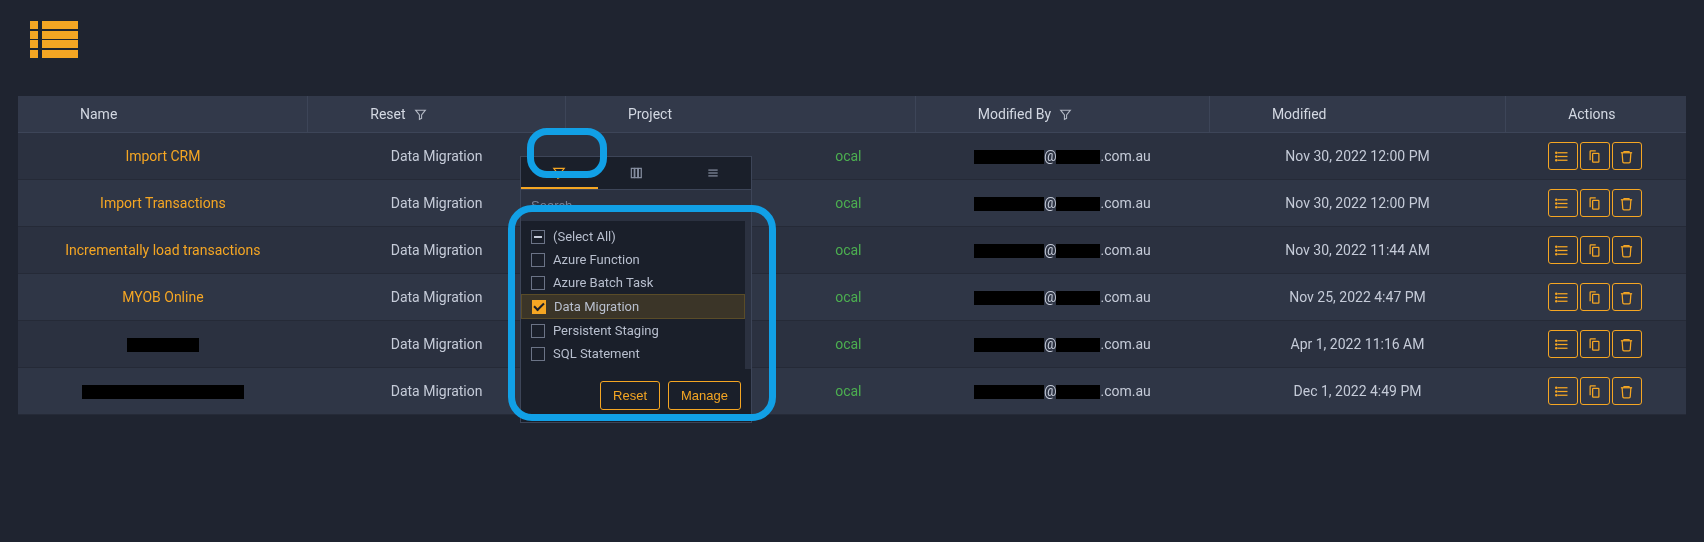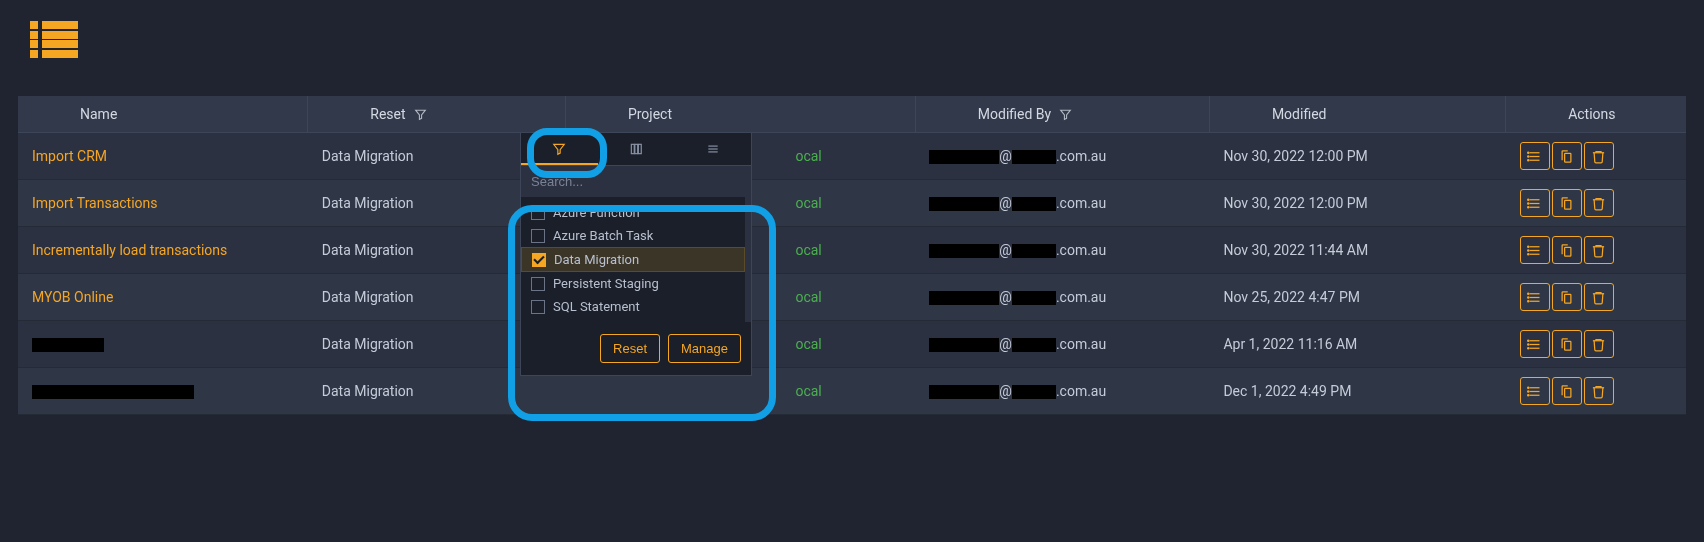--- a/index.html
+++ b/index.html
@@ -96,20 +96,21 @@
     border-bottom: 1px solid #252a37;
   }
   tbody tr:nth-child(even) {
     background: #2f3646;
   }
   td {
     padding: 9px 14px;
     font-size: 14px;
     color: #c5cbd8;
     vertical-align: middle;
+    text-align: center;
   }
   td.name-cell a {
     color: #f5a623;
     text-decoration: none;
   }
   td.name-cell .redacted {
     display: inline-block;
     background: #000;
     height: 14px;
     vertical-align: middle;
@@ -144,21 +145,21 @@
     color: #f5a623;
     background: transparent;
     cursor: pointer;
   }
   .action-btn svg { width: 15px; height: 15px; }
 
   
   .filter-popup {
     position: absolute;
     left: 520px;
-    top: 132px;
+    top: 156px;
     width: 232px;
     background: #1a1f2a;
     border: 1px solid #3d4558;
     z-index: 10;
   }
   .popup-tabs {
     display: flex;
     border-bottom: 1px solid #3d4558;
   }
   .popup-tab {
@@ -538,20 +539,24 @@
           <line x1="4" y1="12" x2="20" y2="12"></line>
           <line x1="4" y1="17" x2="20" y2="17"></line>
         </svg>
     </div>
   </div>
   <div class="popup-search">
     <input type="text" placeholder="Search..." style="">
   </div>
   <div class="popup-options" id="popup-options">
       <div class="popup-option">
+        <span class="chk indeterminate"></span>
+        <span>(Select All)</span>
+      </div>
+      <div class="popup-option">
         <span class="chk "></span>
         <span>Azure Function</span>
       </div>
       <div class="popup-option">
         <span class="chk "></span>
         <span>Azure Batch Task</span>
       </div>
       <div class="popup-option selected">
         <span class="chk checked"></span>
         <span>Data Migration</span>

